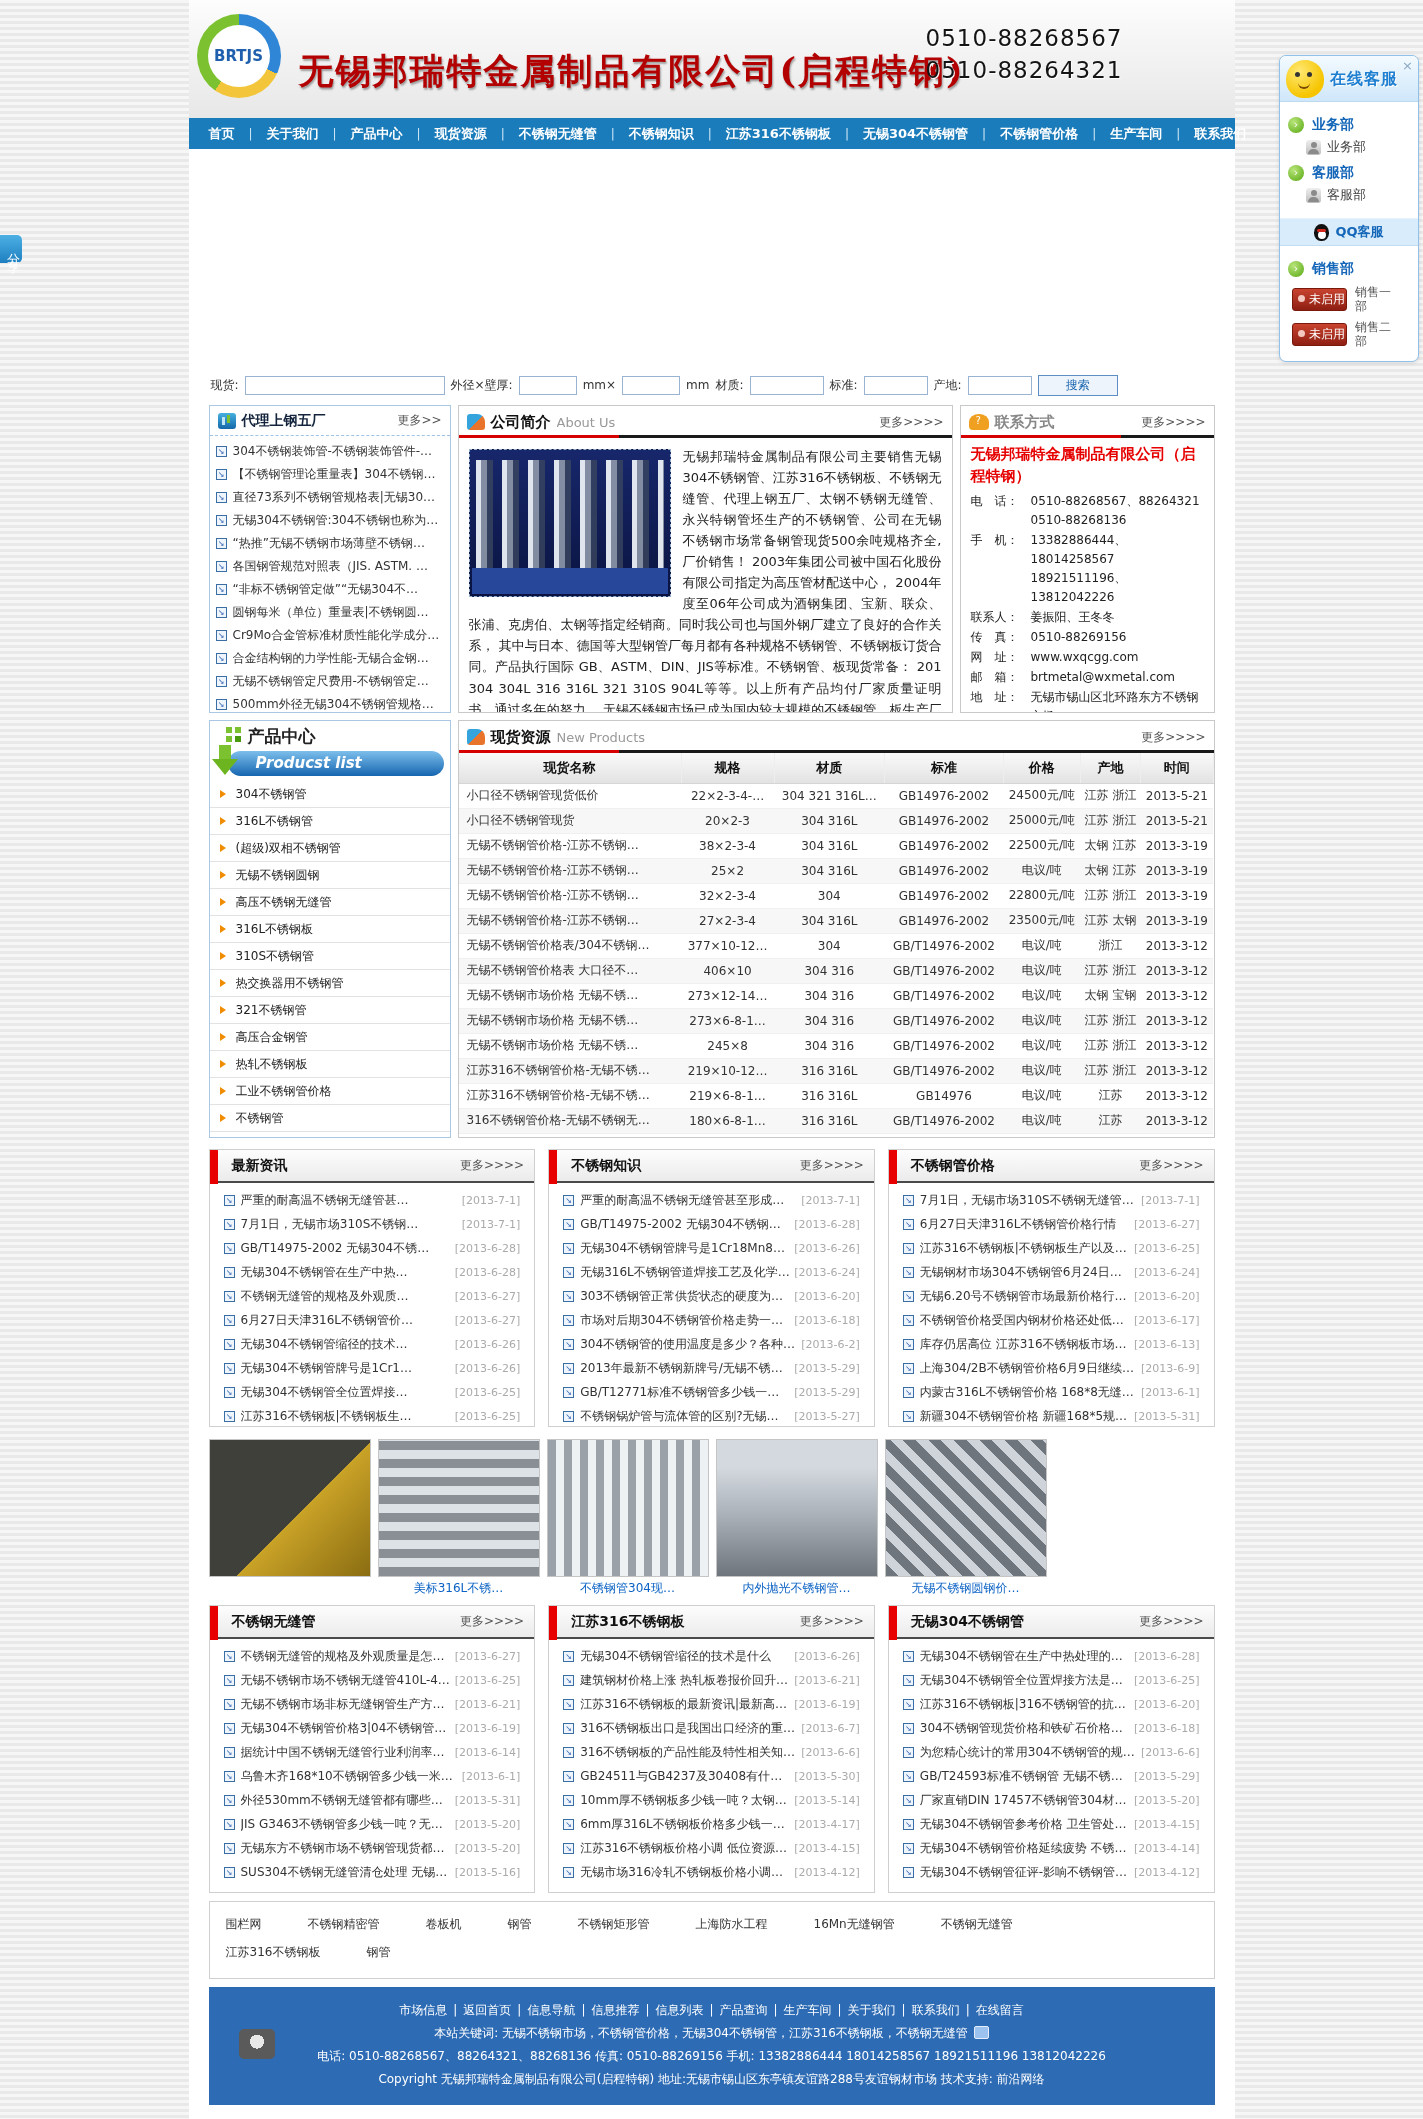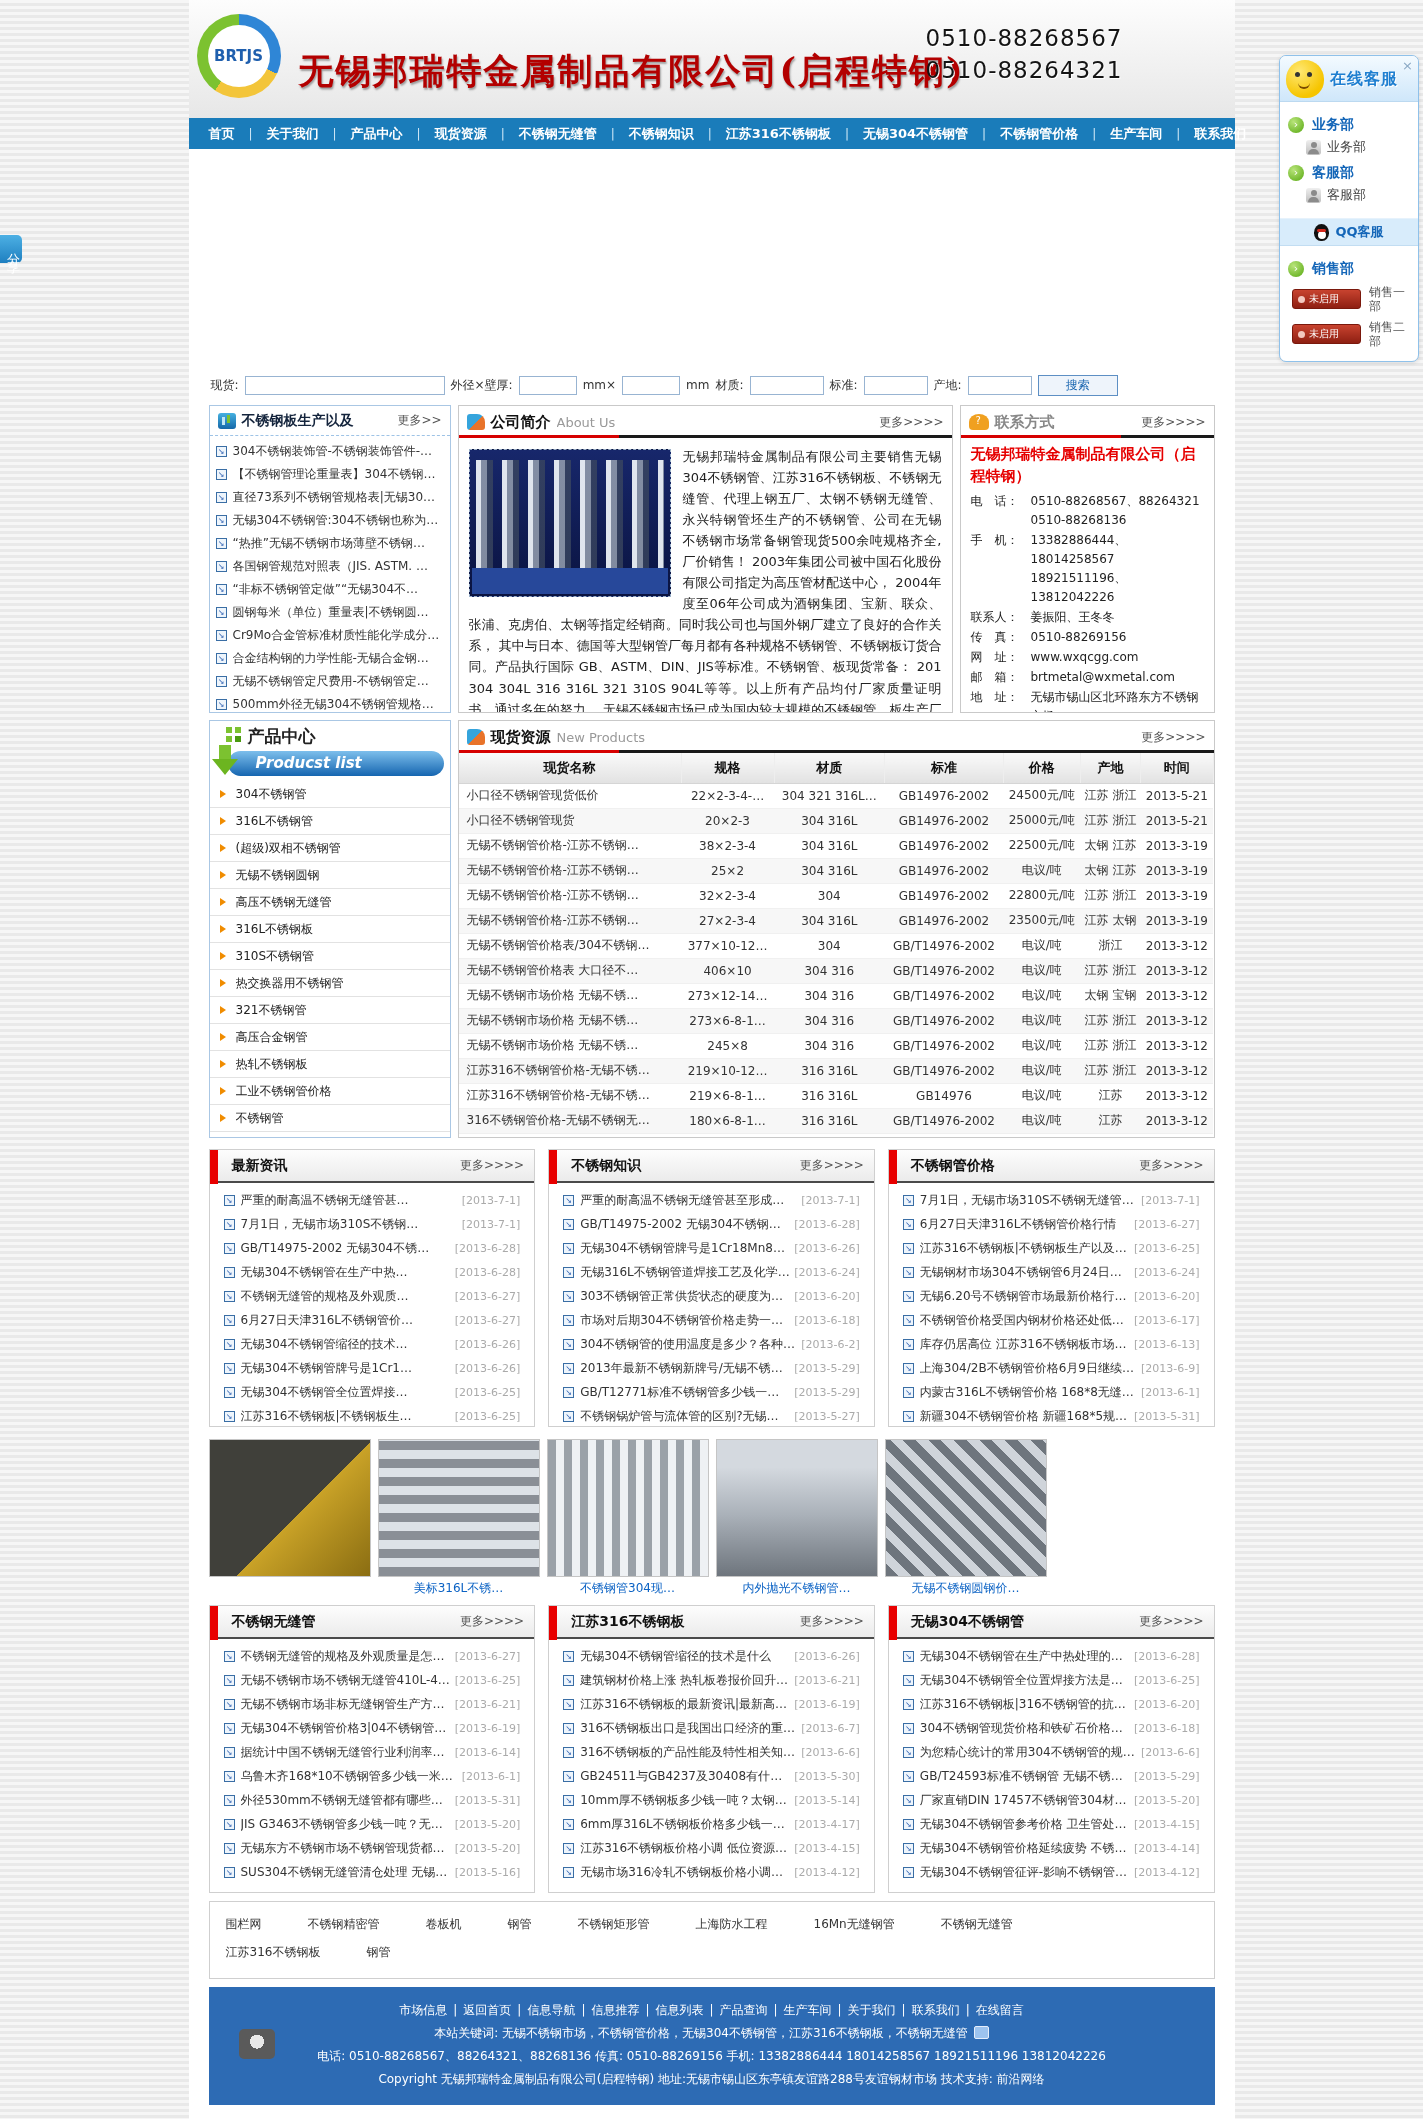--- a/index.html
+++ b/index.html
@@ -183,21 +183,21 @@
   .avatar::after { content:""; position:absolute; left:2px; bottom:1px; width:11px; height:5px; border-radius:5px 5px 0 0; background:#8b8b8b; }
   .svc-member span { color:#444; font-size:13px; }
   .qq-band { height:28px; background:#d8ecfb; border-top:1px solid #e6f2fc; border-bottom:1px solid #c2ddf2;
     display:flex; align-items:center; justify-content:center; gap:6px; }
   .qq-pen { width:15px; height:17px; border-radius:50% 50% 46% 46%; background:#111; position:relative; flex:none; }
   .qq-pen::before { content:""; position:absolute; left:3.5px; top:7px; width:8px; height:8px; border-radius:50%; background:#fff; }
   .qq-pen::after { content:""; position:absolute; left:3px; top:5px; width:9px; height:3px; border-radius:2px; background:#d42a1e; }
   .qq-band b { color:#1466b8; font-size:13px; }
   .sale-row { display:flex; align-items:center; gap:8px; margin:7px 0 7px 4px; cursor:pointer; }
   .badge-off { background:linear-gradient(#c8432f,#8e1f12); border:1px solid #7a180c; color:#fff;
-    font-size:10px; padding:2px 21px 2px 16px; border-radius:3px; position:relative; flex:none; }
+    font-size:12px; padding:2px 1px 2px 16px; border-radius:3px; position:relative; flex:none; }
   .badge-off::before { content:""; position:absolute; left:5px; top:6px; width:7px; height:7px;
     border-radius:50%; background:#f3c9c0; }
   .sale-row .sl { color:#555; font-size:12px; width:46px; line-height:14px; }
 </style>
 </head>
 <body>
 
 <div class="share-tab">分享</div>
 
 <div class="center-col">
@@ -259,21 +259,21 @@
       <input class="in-std" type="text" style="">
       <span>产地:</span>
       <input class="in-orig" type="text" style="">
       <button class="search-btn">搜索</button>
     </div>
 
     <div class="row3">
       <div class="box col-left">
         <div class="list-head">
           <span class="icon-chart"></span>
-          <span class="t">不锈钢板生产以及</span>
+          <span class="t">代理上钢五厂</span>
           <span class="more">更多&gt;&gt;</span>
         </div>
         <ul style="padding:4px 0;">
 
             <li class="item-row">
               <span class="sq-ico">↘</span>
               <span class="item-txt">304不锈钢装饰管-不锈钢装饰管件-…</span>
             </li>
 
             <li class="item-row">

